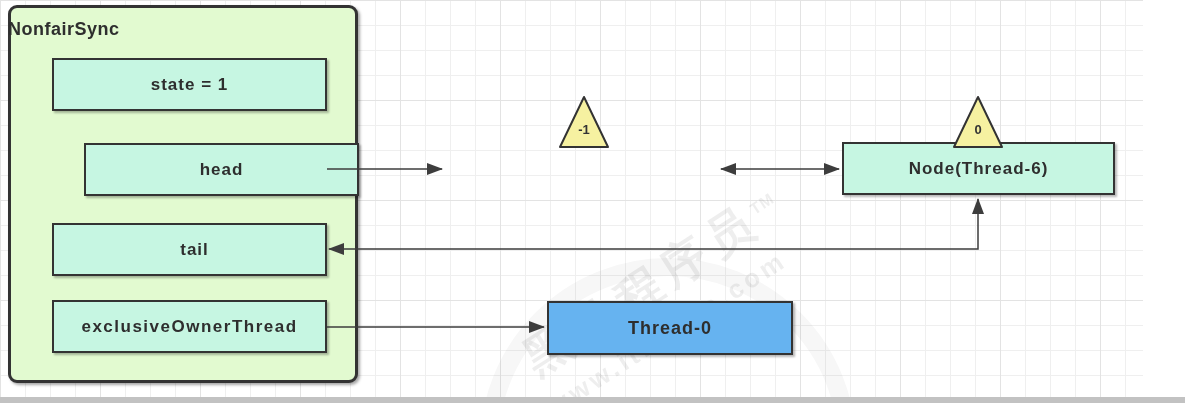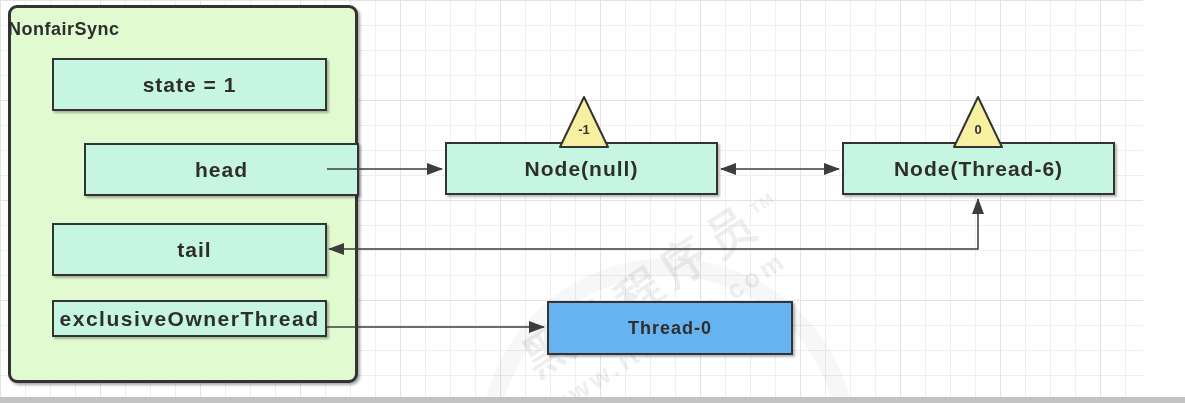--- a/index.html
+++ b/index.html
@@ -35,27 +35,27 @@
     box-sizing:border-box; box-shadow:2px 2px 3px rgba(0,0,0,0.35);
   }
   .outer-title {
     position:absolute; left:8px; top:19px; width:350px; text-align:left;
     font-size:18px; font-weight:bold; letter-spacing:0.5px;
   }
   .cell {
     position:absolute; box-sizing:border-box;
     border:2px solid #333333; background:#c6f6e2;
     display:flex; align-items:center; justify-content:center;
-    font-size:21px; font-weight:bold; letter-spacing:1px;
+    font-size:17px; font-weight:bold; letter-spacing:1px;
     box-shadow:2px 2px 2px rgba(0,0,0,0.28);
   }
   .cell-state { left:52px; top:58px;  width:275px; height:53px; }
   .cell-head  { left:52px; top:143px; width:275px; height:53px;margin-left:32px; }
   .cell-tail  { left:52px; top:223px; width:275px; height:53px;padding-left:10px; }
-  .cell-owner { left:52px; top:300px; width:275px; height:37px; letter-spacing:1.5px; }
+  .cell-owner { left:52px; top:300px; width:275px; height:53px; letter-spacing:1.5px; }
   .node-null    { left:445px; top:142px; width:273px; height:53px; }
   .node-thread1 { left:842px; top:142px; width:273px; height:53px; }
   .thread-box   { left:547px; top:301px; width:246px; height:54px; background:#66b3f0; font-size:18px; }
   
   .badge { position:absolute; width:52px; height:56px; }
   .badge-1 { left:558px; top:94px; }
   .badge-2 { left:952px; top:94px; }
   .badge .num {
     position:absolute; left:0; top:28px; width:100%; text-align:center;
     font-size:13px; font-weight:bold; color:#333333;
@@ -80,21 +80,20 @@
   <div class="wm wm-url">www.itheima.com</div>
 
   <div class="outer-box"></div>
   <div class="outer-title">NonfairSync</div>
 
   <div class="cell cell-state">state = 1</div>
   <div class="cell cell-head">head</div>
   <div class="cell cell-tail">tail</div>
   <div class="cell cell-owner">exclusiveOwnerThread</div>
 
-  <div class="cell node-null">Node(null)</div>
   <div class="cell node-thread1">Node(Thread-6)</div>
 
   <div class="cell thread-box">Thread-0</div>
 
   <div class="badge badge-1">
     <svg width="52" height="56">
       <polygon points="26,3 50,53 2,53" fill="#f6f1a1" stroke="#333333" stroke-width="2" stroke-linejoin="round"></polygon>
     </svg>
     <div class="num">-1</div>
   </div>

